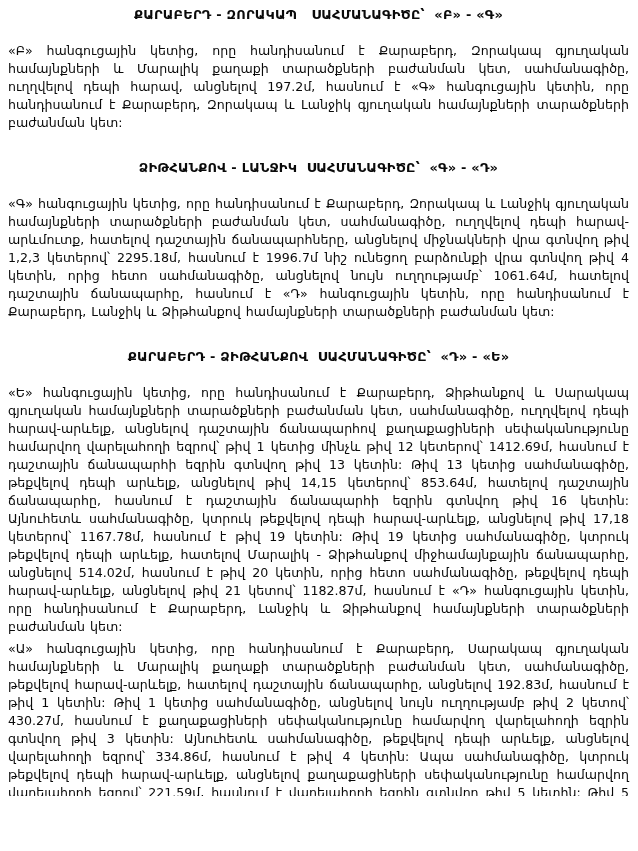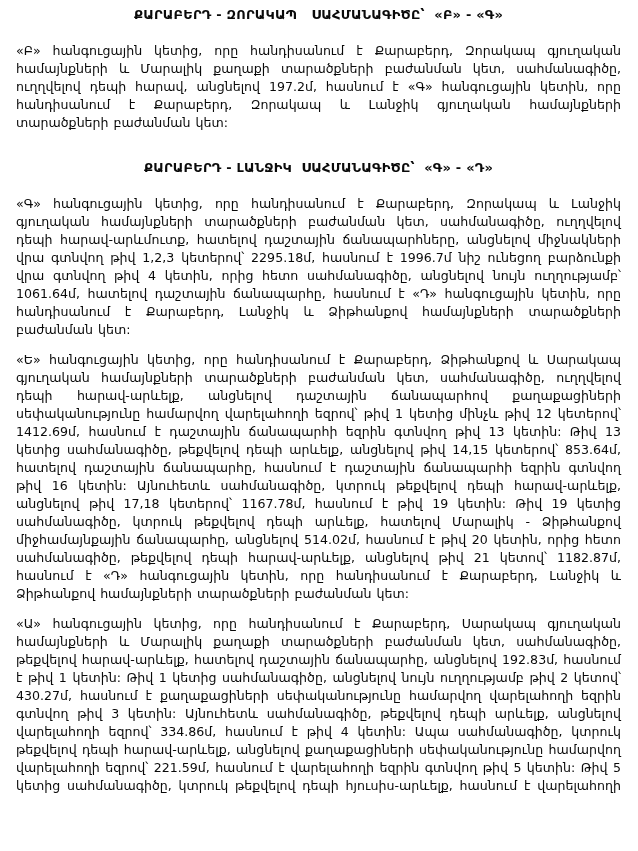--- a/index.html
+++ b/index.html
@@ -28,42 +28,43 @@
     font-weight: bold;
     text-align: center;
     margin: 27px 0 18px 0;
     white-space: pre-wrap;
     letter-spacing: 0.2px;
   }
   .section:first-child .heading {
     margin-top: 2px;
   }
   .para {
-    margin: 12px;
+    margin: 4px;
     text-align: justify;
     text-justify: inter-word;
     word-spacing: 1px;
   }
 </style>
 </head>
 <body>
 
 <div class="page">
 
   <div class="section">
     <div class="heading">ՔԱՐԱԲԵՐԴ - ԶՈՐԱԿԱՊ   ՍԱՀՄԱՆԱԳԻԾԸ՝  «Բ» - «Գ»</div>
     <p class="para">«Բ» հանգուցային կետից, որը հանդիսանում է Քարաբերդ, Զորակապ  գյուղական համայնքների և Մարալիկ քաղաքի տարածքների բաժանման կետ, սահմանագիծը, ուղղվելով դեպի հարավ, անցնելով 197.2մ, հասնում է «Գ» հանգուցային կետին,  որը հանդիսանում է Քարաբերդ, Զորակապ և Լանջիկ գյուղական  համայնքների տարածքների բաժանման կետ:</p>
   </div>
 
   <div class="section">
-    <div class="heading">ՔԱՐԱԲԵՐԴ - ԼԱՆՋԻԿ  ՍԱՀՄԱՆԱԳԻԾԸ՝  «Գ» - «Դ»</div>
+    <div class="heading">ՁԻԹՀԱՆՔՈՎ - ԼԱՆՋԻԿ  ՍԱՀՄԱՆԱԳԻԾԸ՝  «Գ» - «Դ»</div>
     <p class="para">«Գ» հանգուցային կետից, որը հանդիսանում է Քարաբերդ, Զորակապ և Լանջիկ գյուղական համայնքների տարածքների բաժանման կետ, սահմանագիծը, ուղղվելով դեպի հարավ-արևմուտք, հատելով դաշտային ճանապարհները, անցնելով միջնակների վրա գտնվող թիվ 1,2,3 կետերով՝ 2295.18մ, հասնում է 1996.7մ նիշ ունեցող բարձունքի վրա գտնվող թիվ 4 կետին, որից հետո սահմանագիծը, անցնելով նույն ուղղությամբ՝ 1061.64մ, հատելով դաշտային ճանապարհը, հասնում է «Դ» հանգուցային կետին, որը հանդիսանում է Քարաբերդ, Լանջիկ և Ձիթհանքով համայնքների տարածքների բաժանման կետ:</p>
   </div>
 
   <div class="section">
+    <div class="heading">ՔԱՐԱԲԵՐԴ - ՁԻԹՀԱՆՔՈՎ  ՍԱՀՄԱՆԱԳԻԾԸ՝  «Դ» - «Ե»</div>
     <p class="para">«Ե» հանգուցային կետից, որը հանդիսանում է Քարաբերդ, Ձիթհանքով  և Սարակապ գյուղական համայնքների տարածքների բաժանման կետ, սահմանագիծը, ուղղվելով դեպի հարավ-արևելք, անցնելով դաշտային ճանապարհով քաղաքացիների սեփականությունը համարվող վարելահողի եզրով՝ թիվ 1 կետից մինչև թիվ 12 կետերով՝ 1412.69մ, հասնում է դաշտային ճանապարհի եզրին գտնվող թիվ 13 կետին: Թիվ 13 կետից սահմանագիծը, թեքվելով դեպի արևելք, անցնելով թիվ 14,15 կետերով՝ 853.64մ, հատելով դաշտային ճանապարհը, հասնում է դաշտային ճանապարհի եզրին գտնվող թիվ 16 կետին: Այնուհետև սահմանագիծը, կտրուկ թեքվելով դեպի հարավ-արևելք, անցնելով թիվ 17,18 կետերով՝ 1167.78մ, հասնում է թիվ 19 կետին: Թիվ 19 կետից սահմանագիծը, կտրուկ թեքվելով դեպի արևելք, հատելով Մարալիկ - Ձիթհանքով միջհամայնքային ճանապարհը, անցնելով 514.02մ, հասնում է թիվ 20 կետին, որից հետո սահմանագիծը, թեքվելով դեպի հարավ-արևելք, անցնելով թիվ 21 կետով՝ 1182.87մ, հասնում է «Դ» հանգուցային կետին, որը հանդիսանում է Քարաբերդ, Լանջիկ և Ձիթհանքով համայնքների տարածքների բաժանման կետ:</p>
   </div>
 
   <div class="section">
     <p class="para">«Ա» հանգուցային  կետից, որը հանդիսանում է Քարաբերդ, Սարակապ գյուղական համայնքների և Մարալիկ քաղաքի տարածքների բաժանման կետ, սահմանագիծը, թեքվելով հարավ-արևելք, հատելով դաշտային ճանապարհը, անցնելով 192.83մ, հասնում է թիվ 1 կետին: Թիվ 1 կետից սահմանագիծը, անցնելով նույն ուղղությամբ թիվ 2 կետով՝ 430.27մ, հասնում է քաղաքացիների սեփականությունը համարվող  վարելահողի եզրին գտնվող թիվ 3 կետին: Այնուհետև սահմանագիծը, թեքվելով դեպի արևելք, անցնելով վարելահողի եզրով՝ 334.86մ, հասնում է թիվ 4 կետին: Ապա սահմանագիծը, կտրուկ թեքվելով դեպի հարավ-արևելք, անցնելով քաղաքացիների սեփականությունը համարվող վարելահողի եզրով՝ 221.59մ, հասնում է վարելահողի եզրին գտնվող թիվ 5 կետին: Թիվ 5 կետից սահմանագիծը, կտրուկ թեքվելով դեպի հյուսիս-արևելք, հասնում է վարելահողի եզրին գտնվող թիվ 6 կետին: Ապա սահմանագիծը, թեքվելով դեպի հարավ-արևելք, անցնելով</p>
   </div>
 
 </div>
 
 </body></html>

